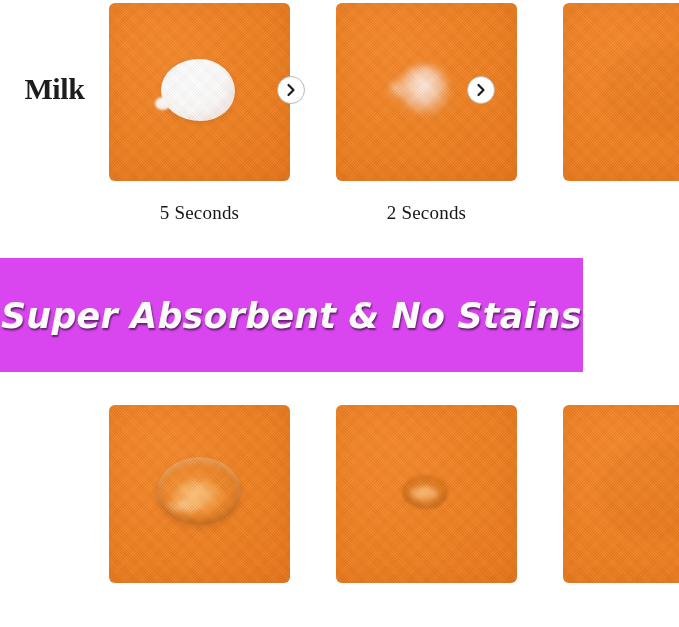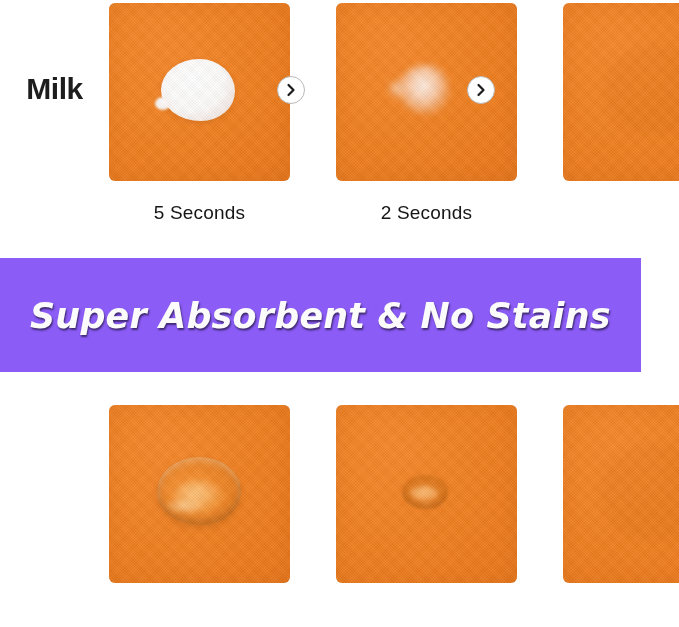--- a/index.html
+++ b/index.html
@@ -15,21 +15,21 @@
     font-family: "Liberation Sans", sans-serif;
     color: #1b1b1b;
   }
 
   
   .row {
     position: absolute;
     left: 0;
     width: 679px;
   }
-  .row-milk  { top: 0px;   height: 255px; }
+  .row-milk  { top: 0px;   height: 255px; font-family: Liberation Serif, serif; }
   .row-water { top: 375px; height: 252px; }
 
   .row-label {
     position: absolute;
     left: 0;
     width: 109px;
     text-align: center;
     font-size: 30px;
     font-weight: 700;
     letter-spacing: -0.4px;
@@ -217,23 +217,23 @@
   .arrow svg { display: block; }
   .arrow-1 { left: 277px; }
   .arrow-2 { left: 467px; }
   .row-milk  .arrow { top: 76px;  }
 
   
   .banner {
     position: absolute;
     left: 0;
     top: 258px;
-    width: 641px;
+    width: 583px;
     height: 114px;
-    background: #8b5cf6;
+    background: #d946ef;
     display: flex;
     align-items: center;
     justify-content: center;
   }
   .banner-text {
     font-family: "DejaVu Sans", sans-serif;
     font-size: 36px;
     font-weight: 700;
     font-style: italic;
     color: #fbfbfb;

